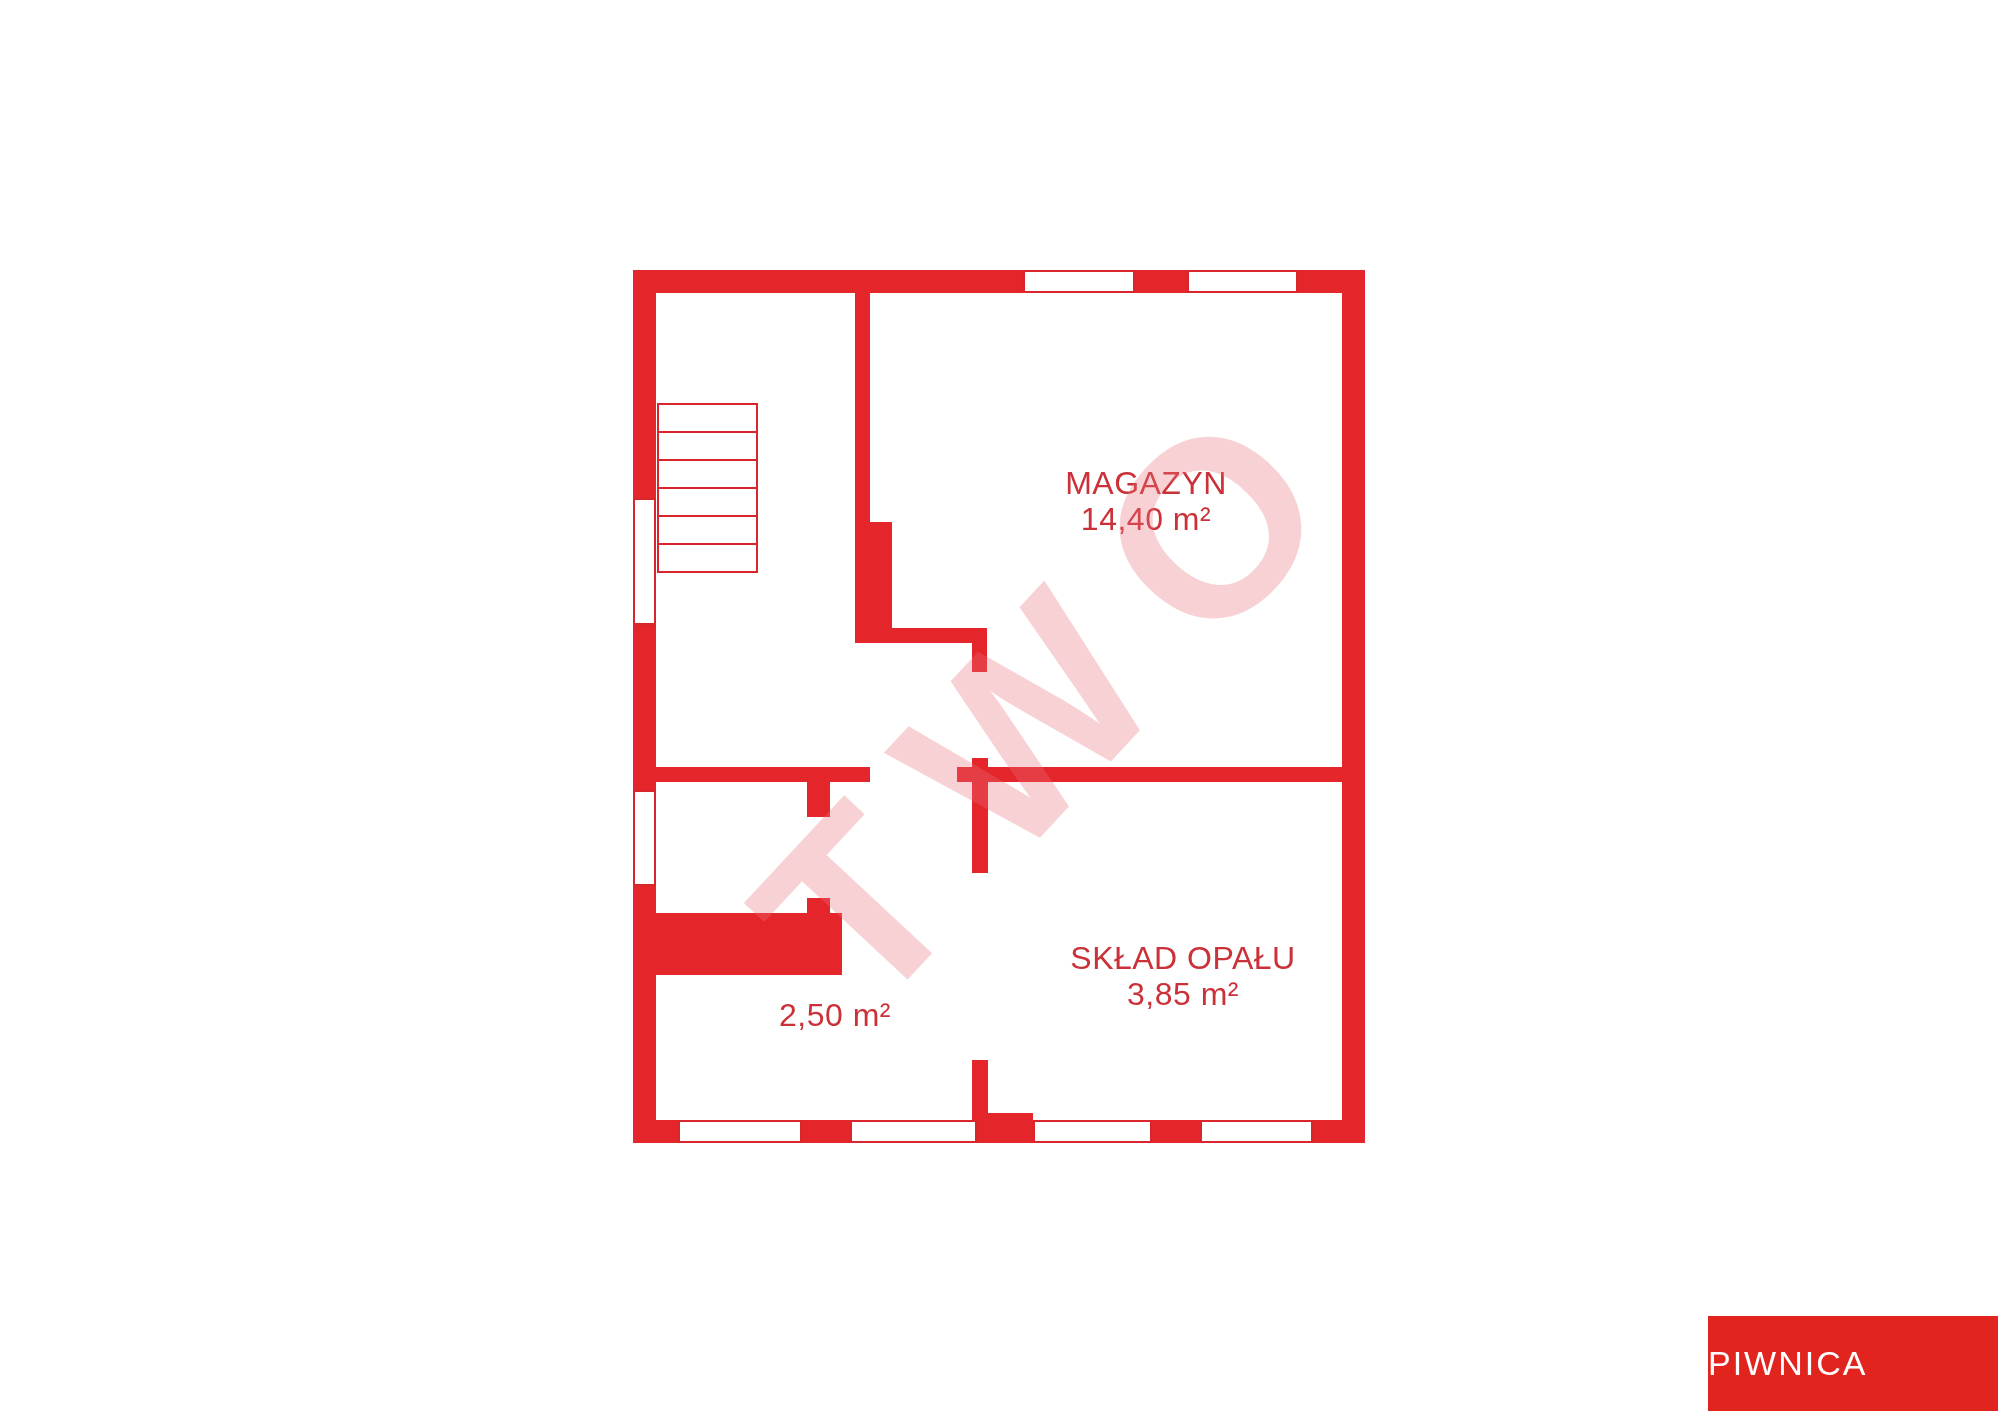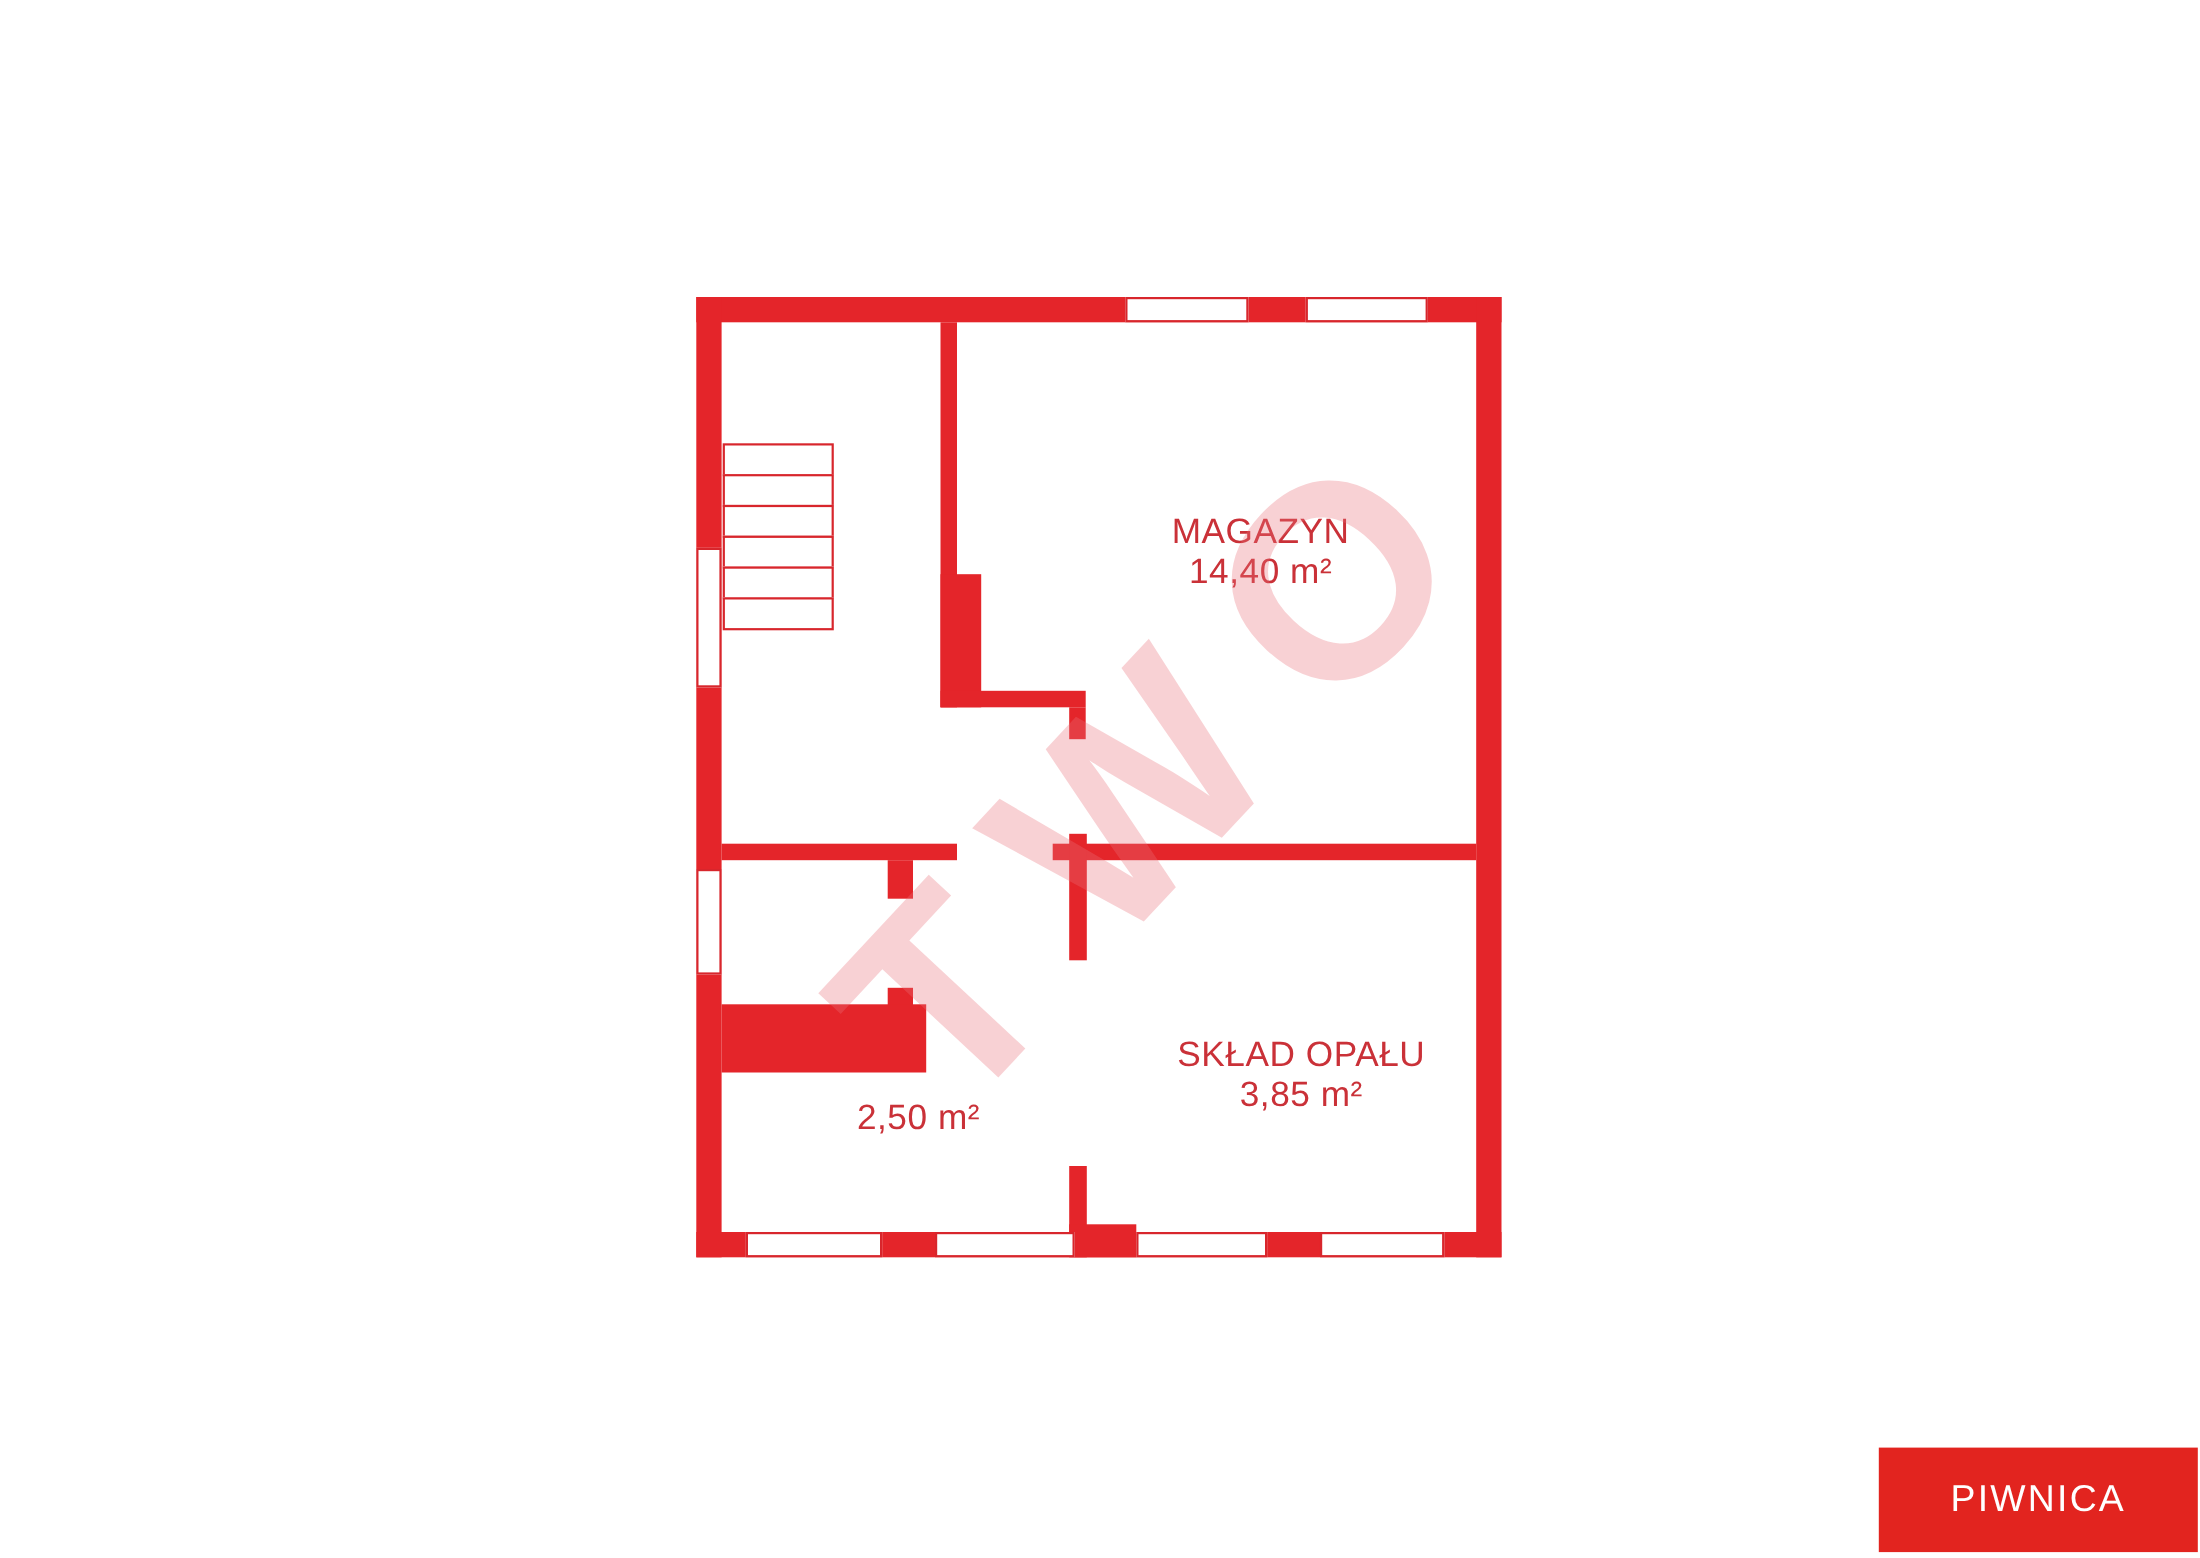--- a/index.html
+++ b/index.html
@@ -16,21 +16,21 @@
   .wall{position:absolute;background:var(--wall);z-index:2;}
   .window{position:absolute;background:#fff;border:2px solid var(--outline);z-index:3;}
   .stairs{position:absolute;left:657px;top:405px;width:101px;height:184px;z-index:3;}
   .step{width:100%;height:30px;background:#fff;border:2px solid var(--outline);margin-top:-2px;}
   .room-label{position:absolute;z-index:4;text-align:center;color:var(--text);
     font-size:32px;line-height:36px;font-weight:400;letter-spacing:0.5px;}
   .watermark{position:absolute;left:460px;top:540px;width:1200px;height:300px;z-index:5;
     transform:rotate(-47deg);color:var(--wm);font-size:250px;font-weight:700;
     letter-spacing:55px;text-align:center;line-height:300px;pointer-events:none;}
   .floor-badge{position:absolute;left:1708px;top:1316px;width:290px;height:95px;
-    background:var(--badge);color:#ffffff;display:flex;align-items:center;justify-content:center;
+    background:var(--badge);color:#ffffff;display:flex;align-items:center;
     font-size:34px;letter-spacing:2px;z-index:6;}
 </style>
 </head>
 <body>
 
 <div class="canvas">
 
   <div class="wall" style="left:633px;top:270px;width:732px;height:23px;"></div>
   <div class="wall" style="left:633px;top:270px;width:23px;height:873px;"></div>
   <div class="wall" style="left:1342px;top:270px;width:23px;height:873px;"></div>

